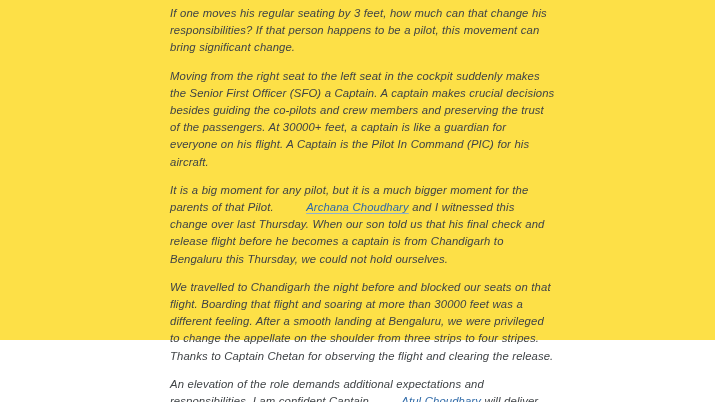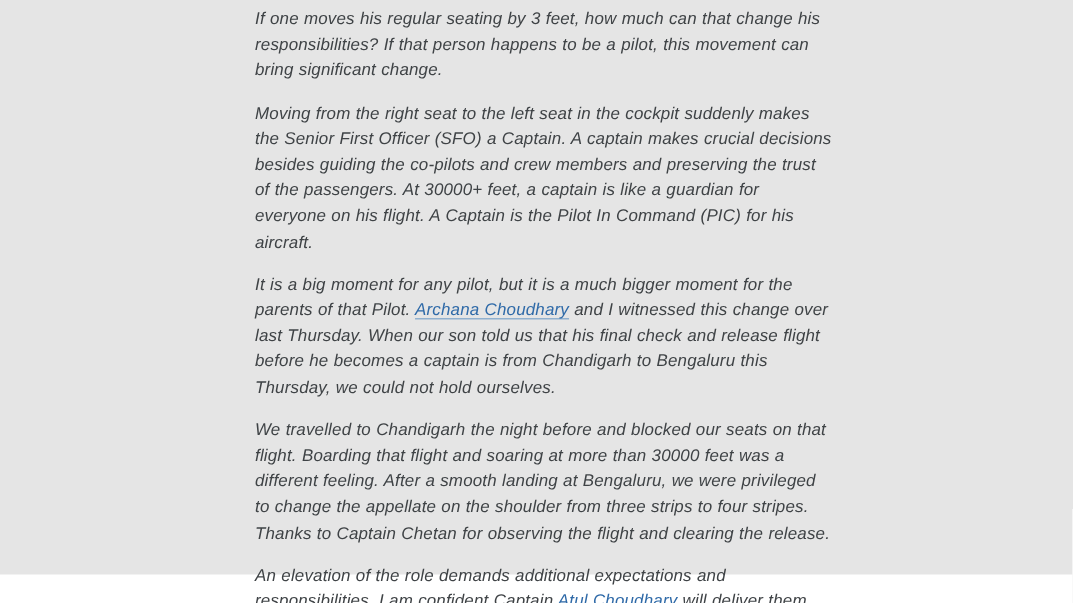--- a/index.html
+++ b/index.html
@@ -9,22 +9,22 @@
   }
   body {
     width: 715px;
     height: 402px;
     overflow: hidden;
     font-family: "Liberation Sans", sans-serif;
   }
   .page {
     position: relative;
     width: 715px;
-    height: 383px;
-    background: #e5e5e5;
+    height: 340px;
+    background: #fde047;
   }
   .article {
     position: absolute;
     left: 170px;
     top: 0px;
     width: 385px;
   }
   .para {
     margin: 0 0 11px 0;
     font-size: 11.3px;
@@ -41,20 +41,21 @@
   .para.italic {
     font-style: italic;
   }
   .para:last-child {
     margin-bottom: 0;
   }
   .link {
     color: #2f6aa8;
     text-decoration: none;
     cursor: pointer;
+    margin-left: 29px;
   }
   .link.underlined {
     text-decoration: underline;
     text-decoration-color: #8fb0cf;
     text-underline-offset: 2px;
     text-decoration-thickness: 1px;
   }
 </style>
 </head>
 <body>

